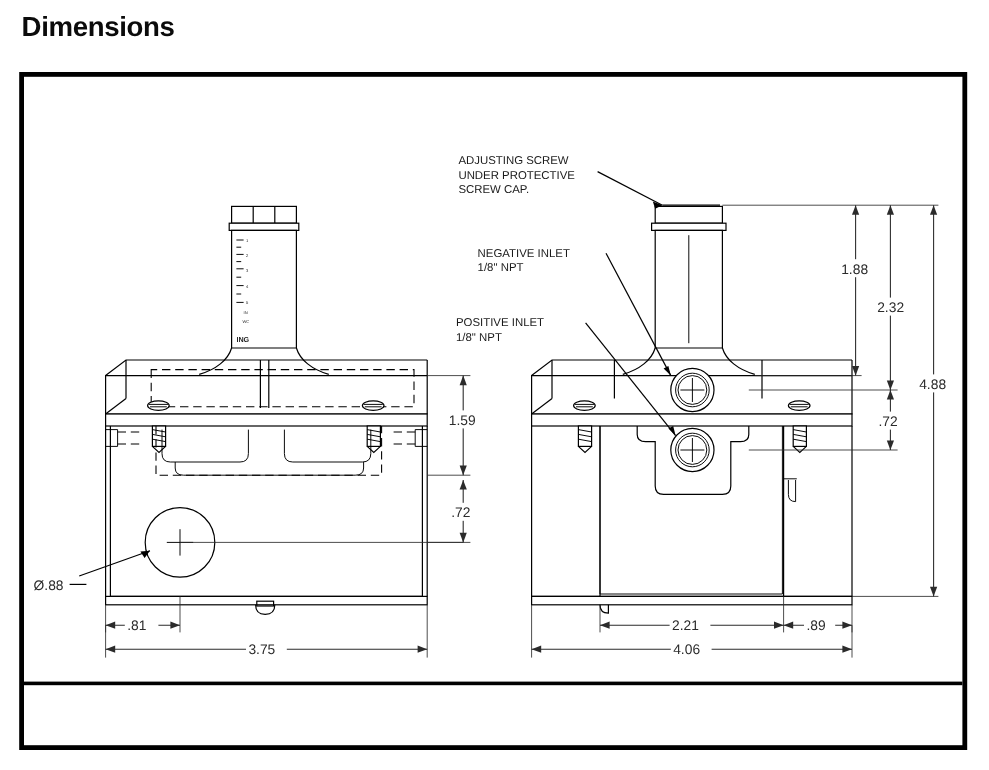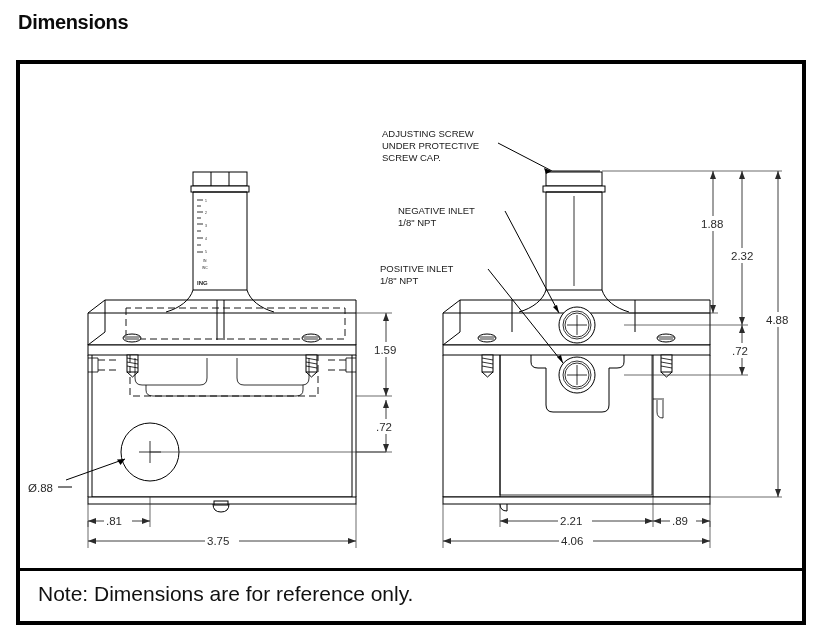--- a/index.html
+++ b/index.html
@@ -4,21 +4,21 @@
 <title>Dimensions</title>
 <style>
   html,body{margin:0;padding:0;background:#ffffff;}
   body{
     width:824px;height:642px;position:relative;overflow:hidden;
     font-family:"Liberation Sans","DejaVu Sans",sans-serif;
     color:#000;
   }
   #page-title{
     position:absolute;left:18px;top:2px;
-    font-size:20px;font-weight:bold;letter-spacing:-0.3px;
+    font-size:23px;font-weight:bold;letter-spacing:-0.3px;
     color:#0b0b0b;line-height:40px;text-align:center;
   }
   #drawing-frame{
     position:absolute;left:16px;top:60px;
     width:790px;height:565px;
     border:4px solid #000;
     box-sizing:border-box;
     background:#fff;
   }
   #note-divider{
@@ -43,21 +43,20 @@
   .leader{stroke:#000;stroke-width:1;fill:none;}
   .fillw{fill:#fff;stroke:#000;stroke-width:1;}
 </style>
 </head>
 <body>
 
 <div id="page-title">Dimensions</div>
 
 <div id="drawing-frame">
   <div id="note-divider"></div>
-  <div id="note-text">Note: Dimensions are for reference only.</div>
 </div>
 
 <svg id="svg-canvas" viewBox="0 0 824 642">
 
   <g>
 
     <g>
       <rect class="fillw" x="193" y="172" width="54" height="14"></rect>
       <line class="obj" x1="211" y1="172" x2="211" y2="186"></line>
       <line class="obj" x1="229" y1="172" x2="229" y2="186"></line>

